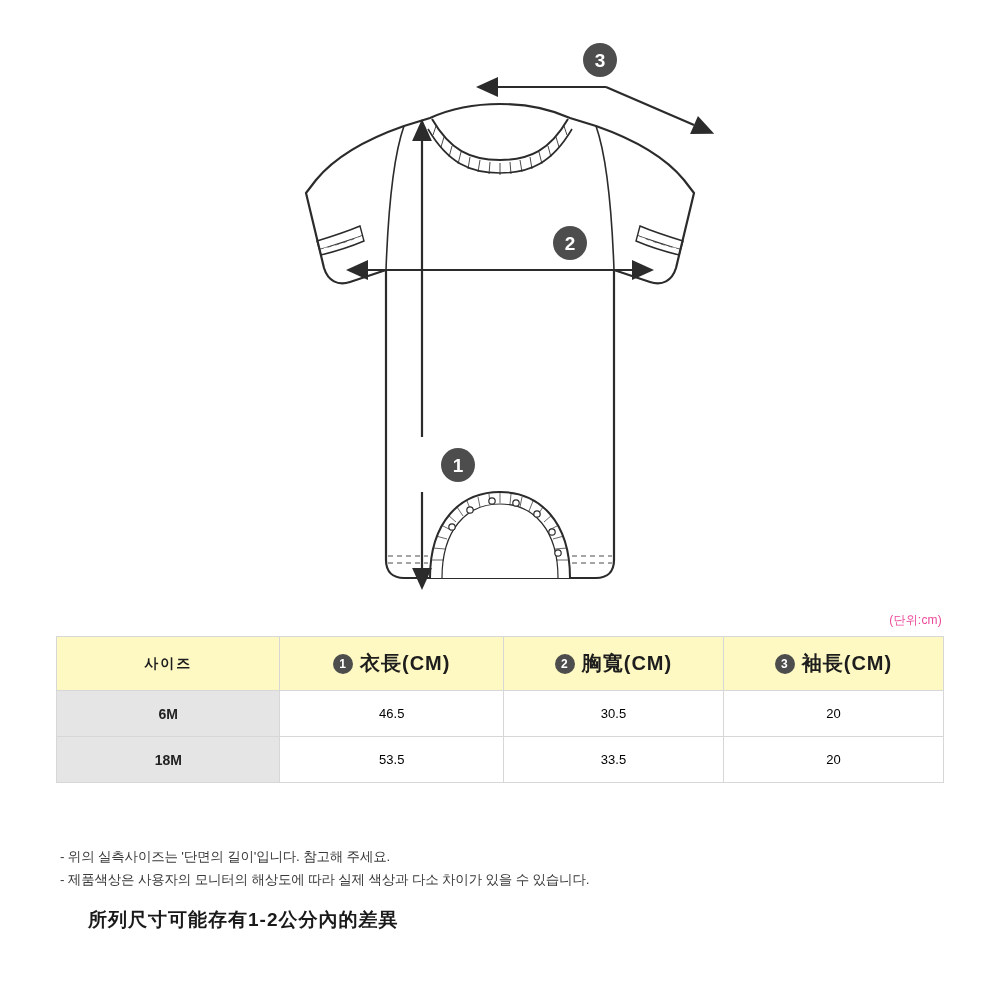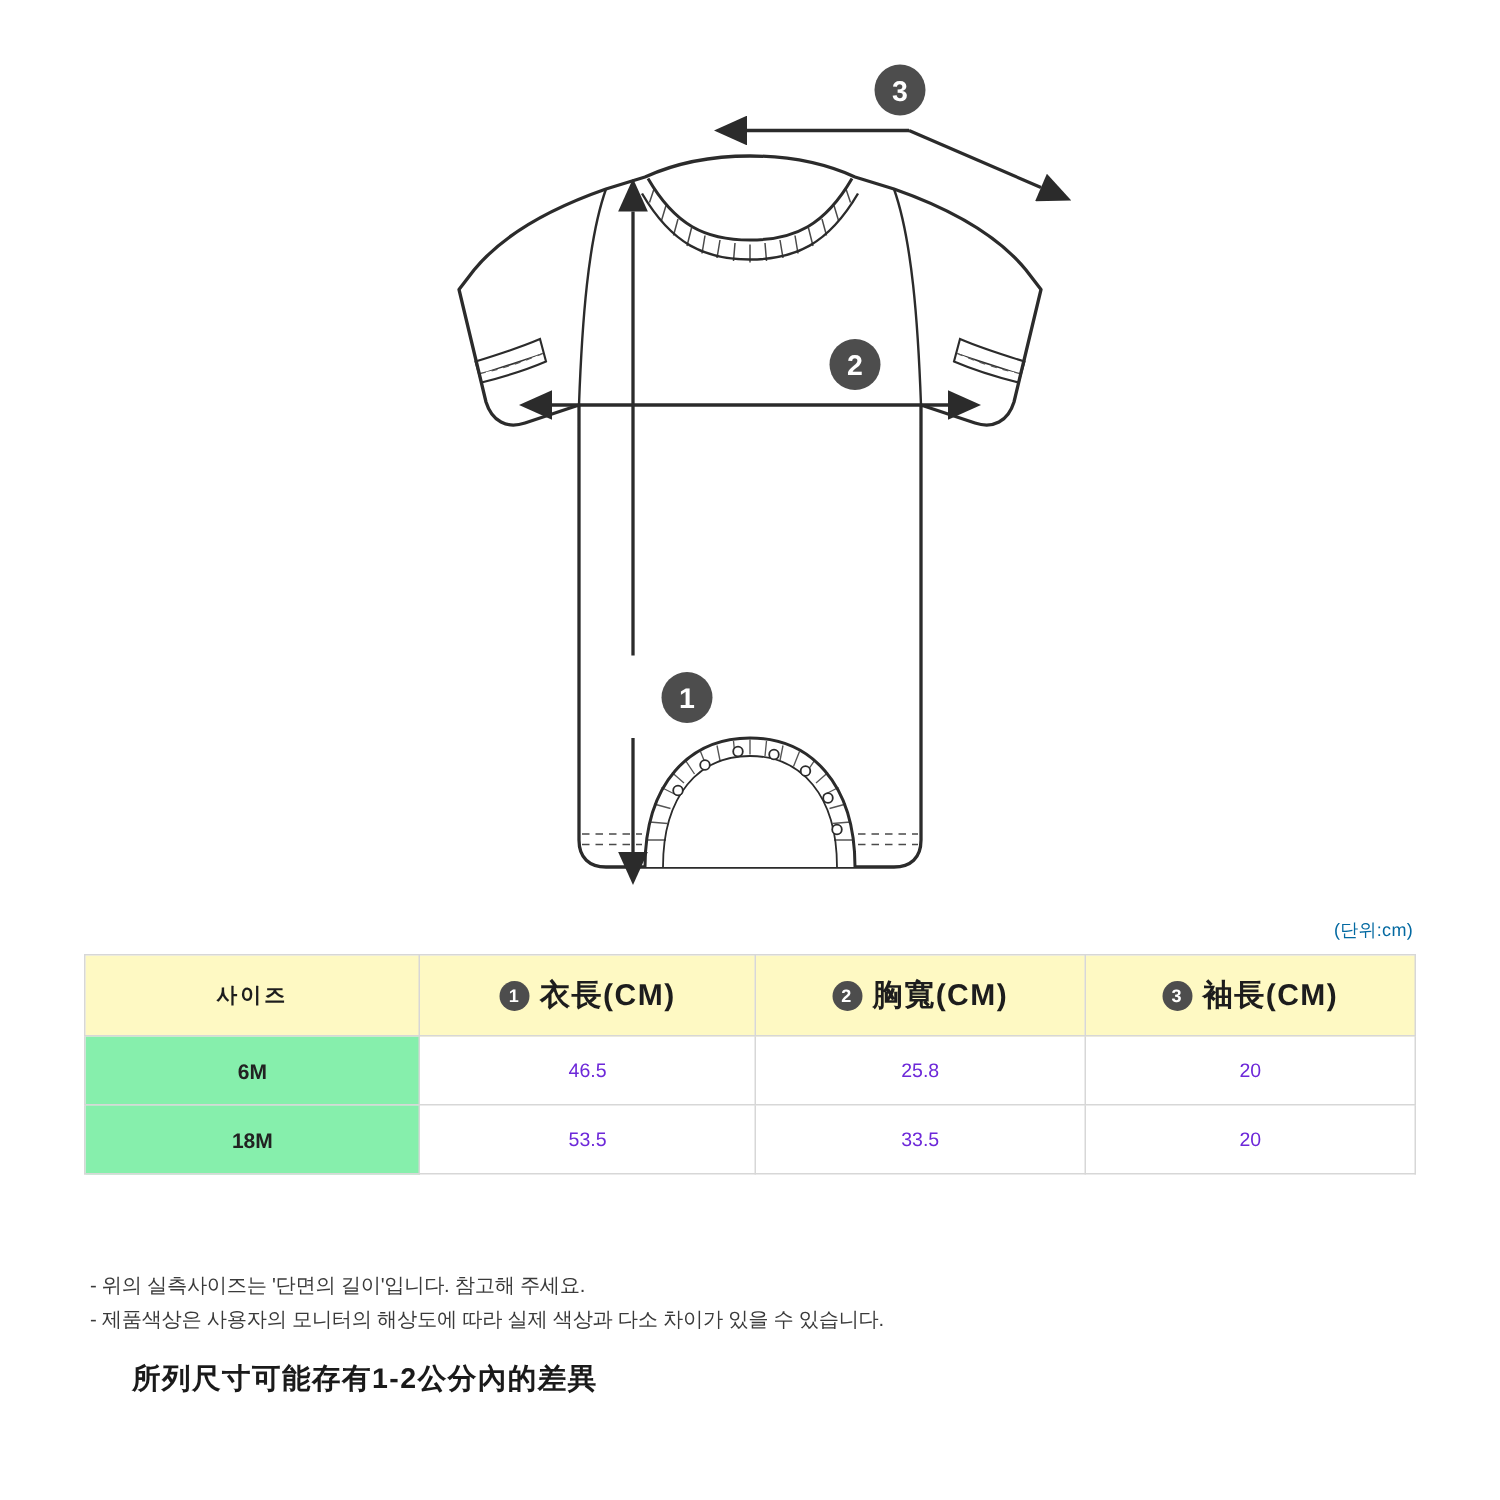--- a/index.html
+++ b/index.html
@@ -25,21 +25,21 @@
   .illus svg {
     display: block;
   }
 
   
   .unit-note {
     position: absolute;
     right: 58px;
     top: 612px;
     font-size: 12px;
-    color: #0369a1;
+    color: #ec4899;
     letter-spacing: .2px;
   }
 
   
   .size-table-wrap {
     position: absolute;
     left: 56px;
     top: 636px;
     width: 888px;
   }
@@ -63,24 +63,24 @@
     letter-spacing: 1px;
   }
   table.size-table thead th.size-col {
     font-size: 14px;
     letter-spacing: 2px;
     font-weight: bold;
   }
   table.size-table tbody td {
     height: 43px;
     font-size: 13px;
-    color: #6d28d9;
+    color: #000000;
   }
   table.size-table tbody td.rowlabel {
-    background: #86efac;
+    background: #e5e5e5;
     font-weight: bold;
     font-size: 14px;
     color: #222;
   }
   .col-a { width: 25.2%; }
   .col-b { width: 25.2%; }
   .col-c { width: 24.8%; }
   .col-d { width: 24.8%; }
 
   .num-badge {
@@ -274,21 +274,21 @@
         </th>
         <th class="col-d">
           <span class="num-badge">3</span><span>袖長(CM)</span>
         </th>
       </tr>
     </thead>
     <tbody>
       <tr>
         <td class="rowlabel">6M</td>
         <td>46.5</td>
-        <td>25.8</td>
+        <td>30.5</td>
         <td>20</td>
       </tr>
       <tr>
         <td class="rowlabel">18M</td>
         <td>53.5</td>
         <td>33.5</td>
         <td>20</td>
       </tr>
     </tbody>
   </table>

